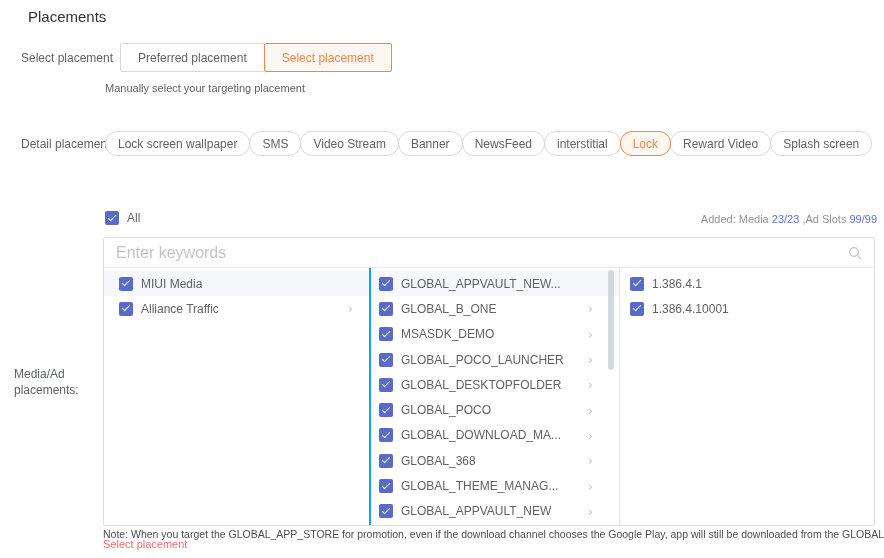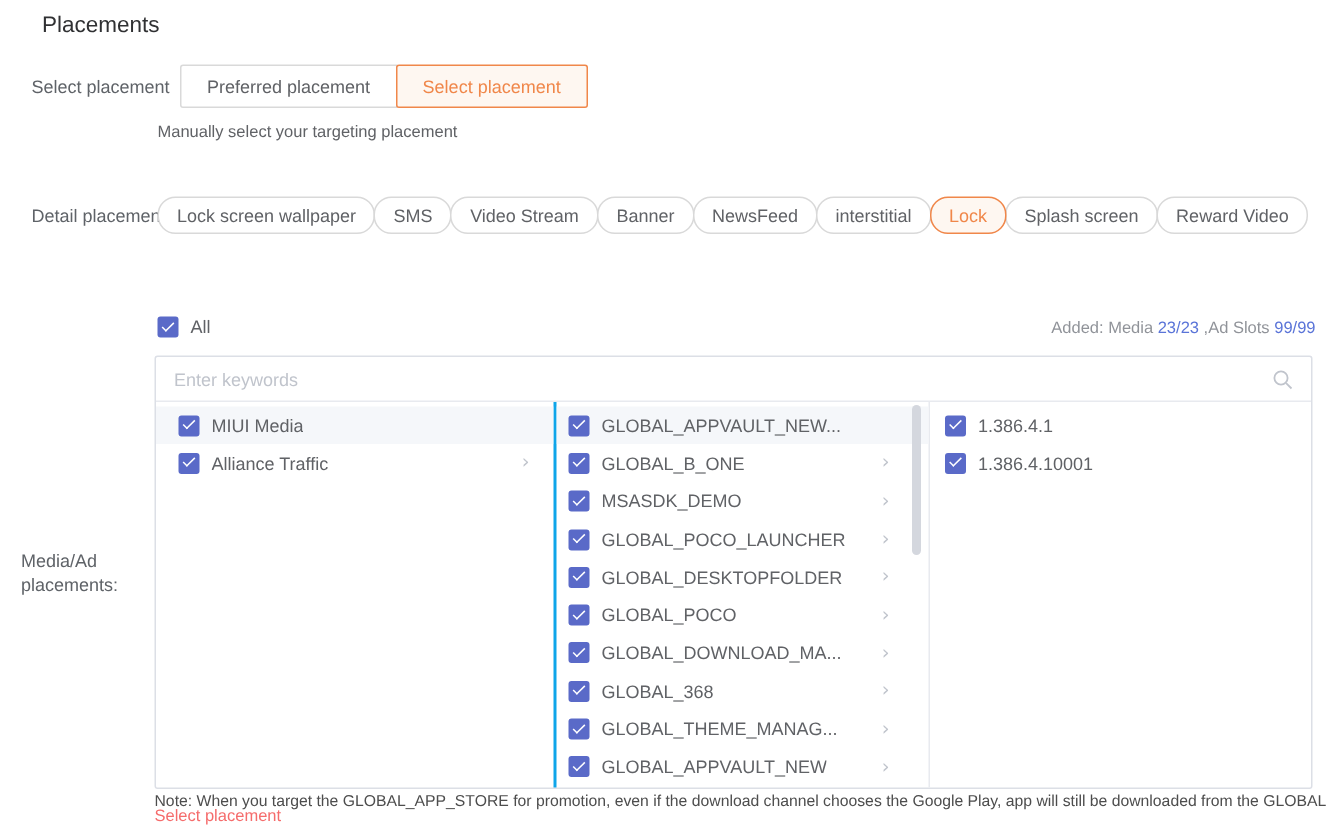--- a/index.html
+++ b/index.html
@@ -37,21 +37,21 @@
               flex:0 0 14px; display:inline-block; }
   .checkbox::after { content:""; position:absolute; left:4.5px; top:1.5px; width:3px; height:7px;
               border-right:1.6px solid #fff; border-bottom:1.6px solid #fff; transform:rotate(45deg); }
 
   .added { position:absolute; right:7px; top:213px; font-size:11px; color:#909399; }
   .added .num { color:#5a74d8; }
 
   .panel { position:absolute; left:103px; top:237px; width:772px; height:289px;
            border:1px solid #dcdfe6; border-radius:2px; background:#fff; }
   .search-bar { height:30px; border-bottom:1px solid #e8eaef; display:flex; align-items:center; padding:0 12px; }
-  .search-input { flex:1; border:none; outline:none; font-size:12px; color:#606266; font-family:inherit; background:transparent; }
+  .search-input { flex:1; border:none; outline:none; font-size:16px; color:#606266; font-family:inherit; background:transparent; }
   .search-input::placeholder { color:#c0c4cc; }
   .search-icon { flex:0 0 14px; height:14px; }
 
   .cols { display:flex; height:257px; }
   .col { position:relative; overflow:hidden; }
   .col-0 { width:267px; border-right:2px solid #0ea5e9; }
   .col-1 { width:249px; border-right:1px solid #e8eaef; }
   .col-2 { flex:1; }
   .col-inner { padding-top:3px; }
 
@@ -86,22 +86,22 @@
 
   <div class="form-label lbl-detail">Detail placement</div>
   <div class="btn-group grp-tabs">
       <button class="gbtn">Lock screen wallpaper</button>
       <button class="gbtn">SMS</button>
       <button class="gbtn">Video Stream</button>
       <button class="gbtn">Banner</button>
       <button class="gbtn">NewsFeed</button>
       <button class="gbtn">interstitial</button>
       <button class="gbtn sel">Lock</button>
+      <button class="gbtn">Reward Video</button>
       <button class="gbtn">Splash screen</button>
-      <button class="gbtn">Reward Video</button>
     </div>
 
   <div class="form-label lbl-media">
     <div>Media/Ad</div>
     <div>placements:</div>
   </div>
 
   <div class="all-row">
     <span class="checkbox"></span>
     <span class="cb-label">All</span>

